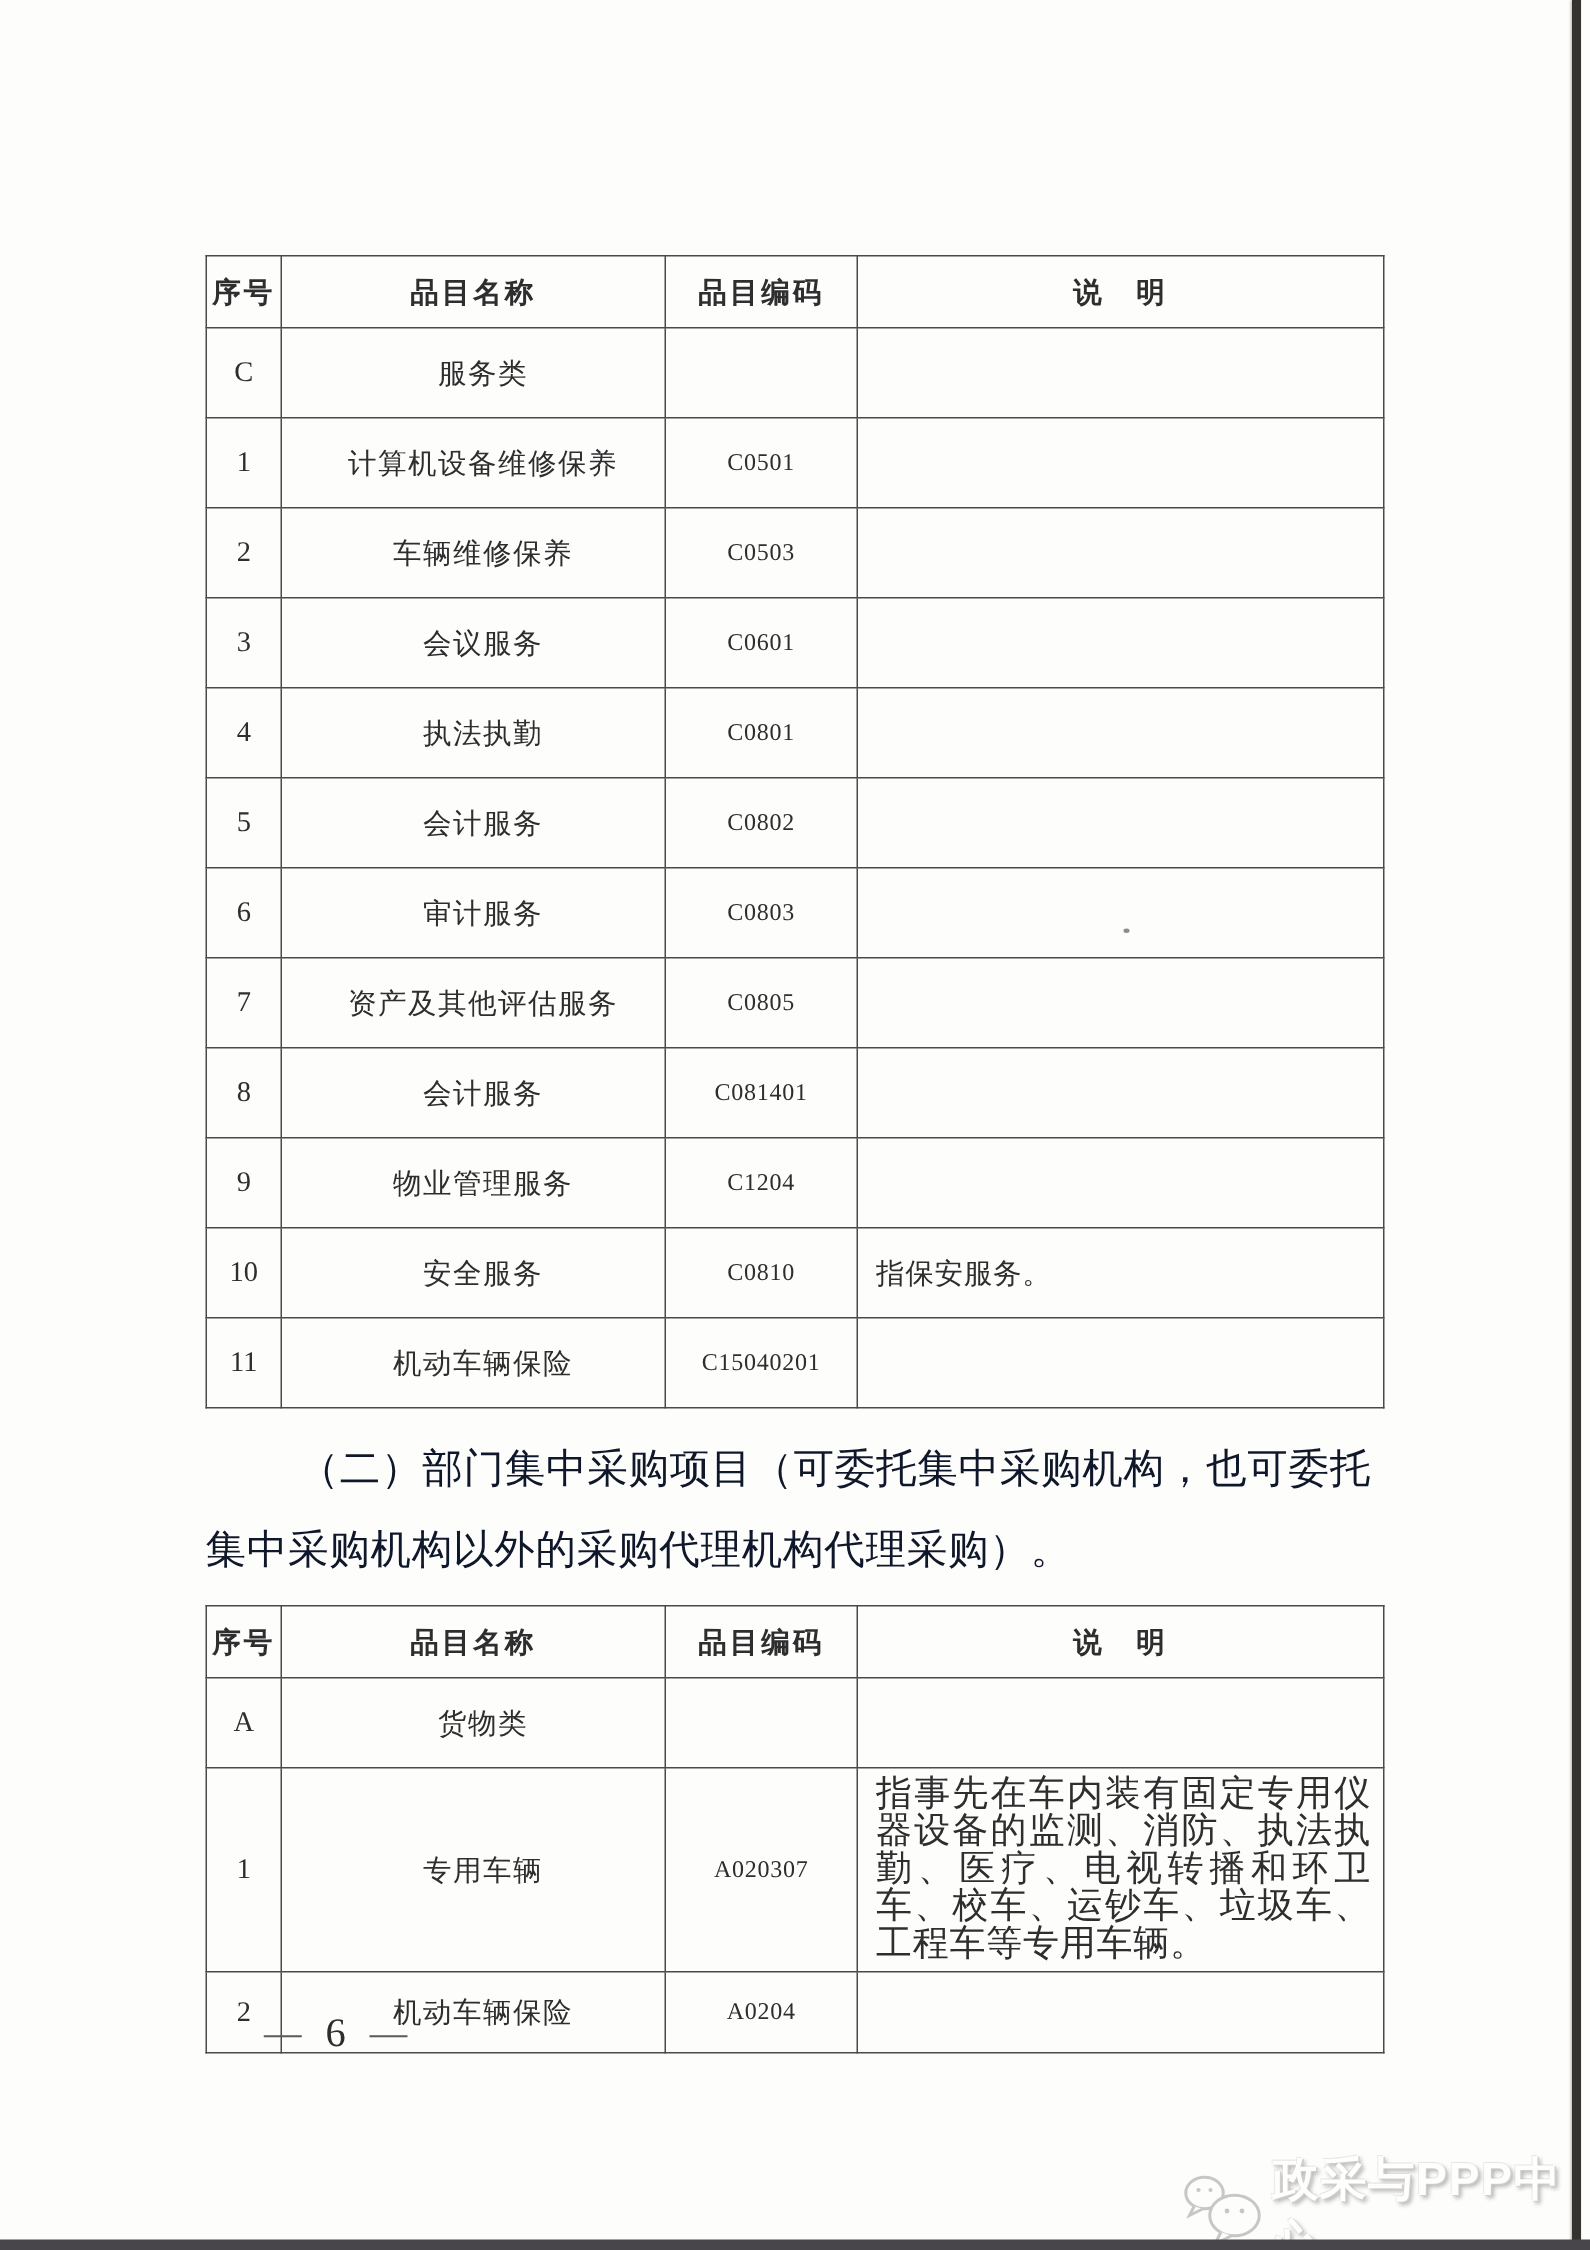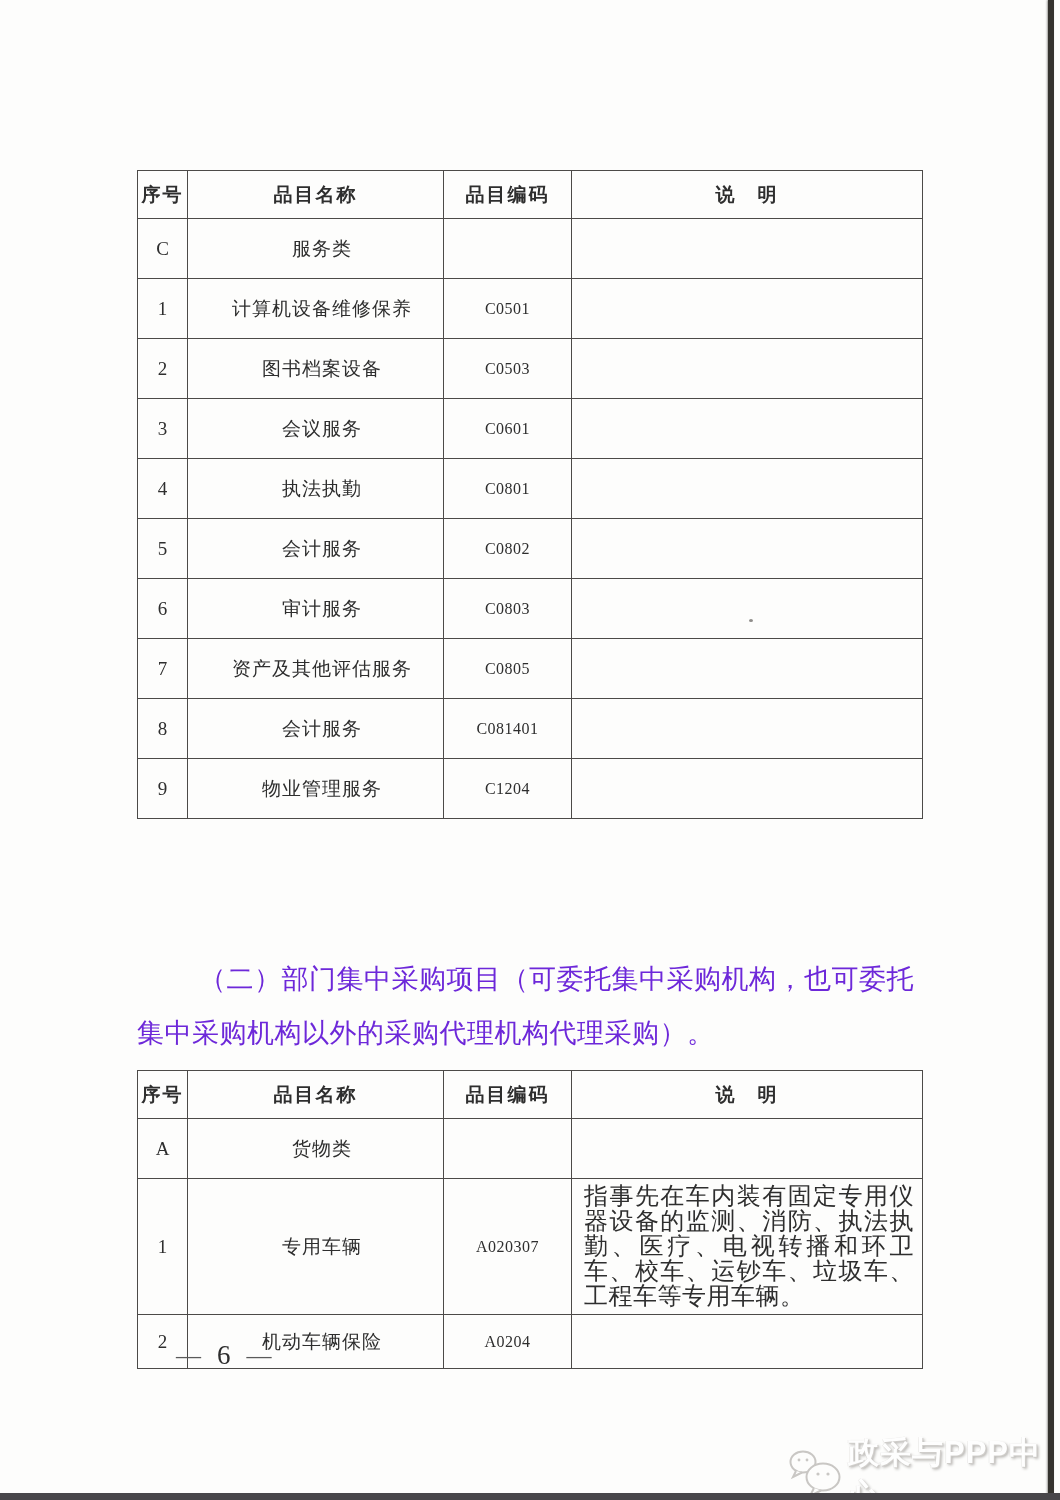--- a/index.html
+++ b/index.html
@@ -74,21 +74,21 @@
   
   .section-para {
     position: absolute;
     left: 137px;
     top: 952px;
     width: 788px;
     font-family: "Liberation Serif", serif;
     font-size: 27px;
     line-height: 54px;
     text-indent: 62px;
-    color: #6d28d9;
+    color: #0f172a;
     letter-spacing: 0.5px;
   }
 
   
   .page-number {
     position: absolute;
     left: 176px;
     top: 1340px;
     font-family: "Liberation Serif", serif;
     font-size: 25px;
@@ -174,21 +174,21 @@
         <td class="c-note"></td>
       </tr>
       <tr>
         <td class="c-no">1</td>
         <td class="c-name">计算机设备维修保养</td>
         <td class="c-code">C0501</td>
         <td class="c-note"></td>
       </tr>
       <tr>
         <td class="c-no">2</td>
-        <td class="c-name">图书档案设备</td>
+        <td class="c-name">车辆维修保养</td>
         <td class="c-code">C0503</td>
         <td class="c-note"></td>
       </tr>
       <tr>
         <td class="c-no">3</td>
         <td class="c-name">会议服务</td>
         <td class="c-code">C0601</td>
         <td class="c-note"></td>
       </tr>
       <tr>
@@ -218,20 +218,32 @@
       <tr>
         <td class="c-no">8</td>
         <td class="c-name">会计服务</td>
         <td class="c-code">C081401</td>
         <td class="c-note"></td>
       </tr>
       <tr>
         <td class="c-no">9</td>
         <td class="c-name">物业管理服务</td>
         <td class="c-code">C1204</td>
+        <td class="c-note"></td>
+      </tr>
+      <tr>
+        <td class="c-no">10</td>
+        <td class="c-name">安全服务</td>
+        <td class="c-code">C0810</td>
+        <td class="c-note">指保安服务。</td>
+      </tr>
+      <tr>
+        <td class="c-no">11</td>
+        <td class="c-name">机动车辆保险</td>
+        <td class="c-code">C15040201</td>
         <td class="c-note"></td>
       </tr>
     </tbody>
   </table>
 
   <p class="section-para">（二）部门集中采购项目（可委托集中采购机构，也可委托集中采购机构以外的采购代理机构代理采购）。</p>
 
   <table class="doc-table t2">
     <colgroup>
         <col style="width:50px">

